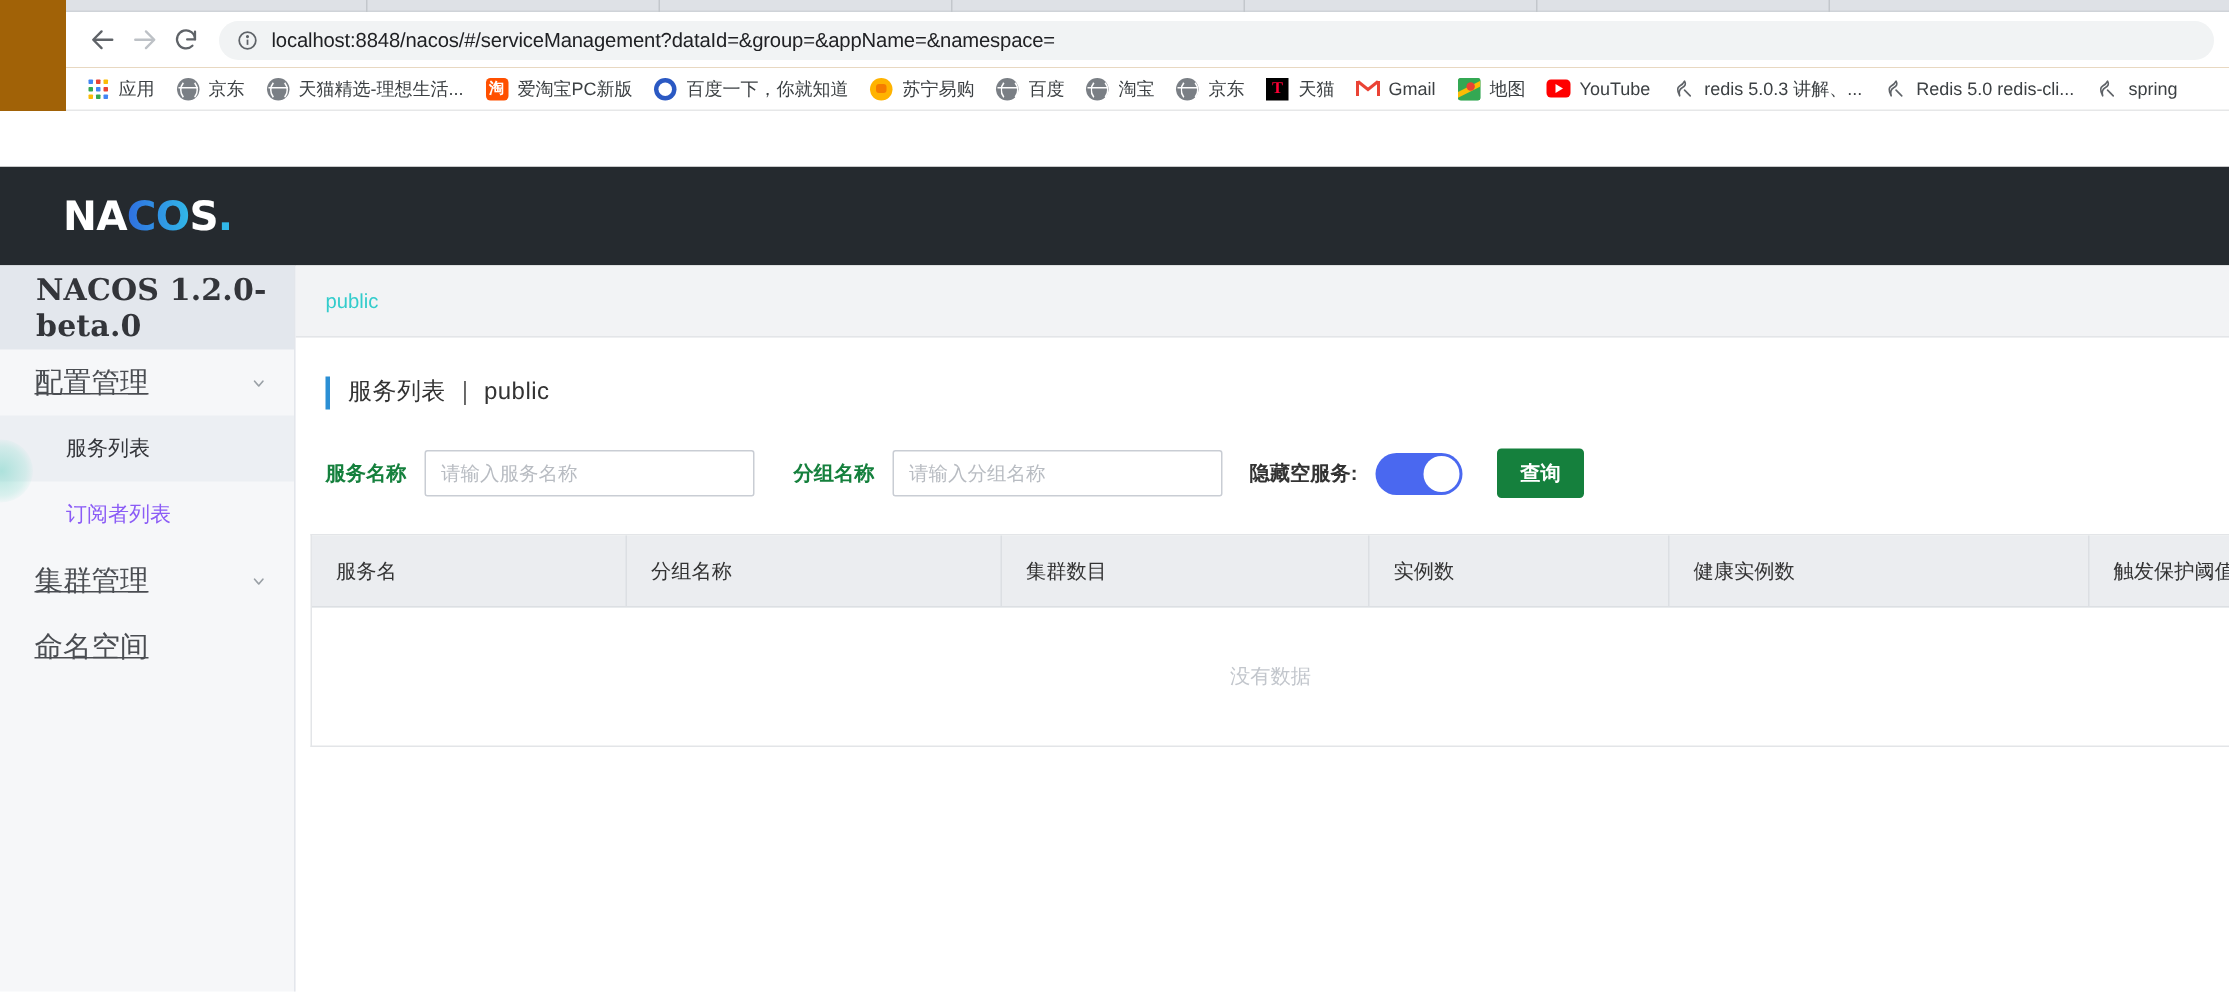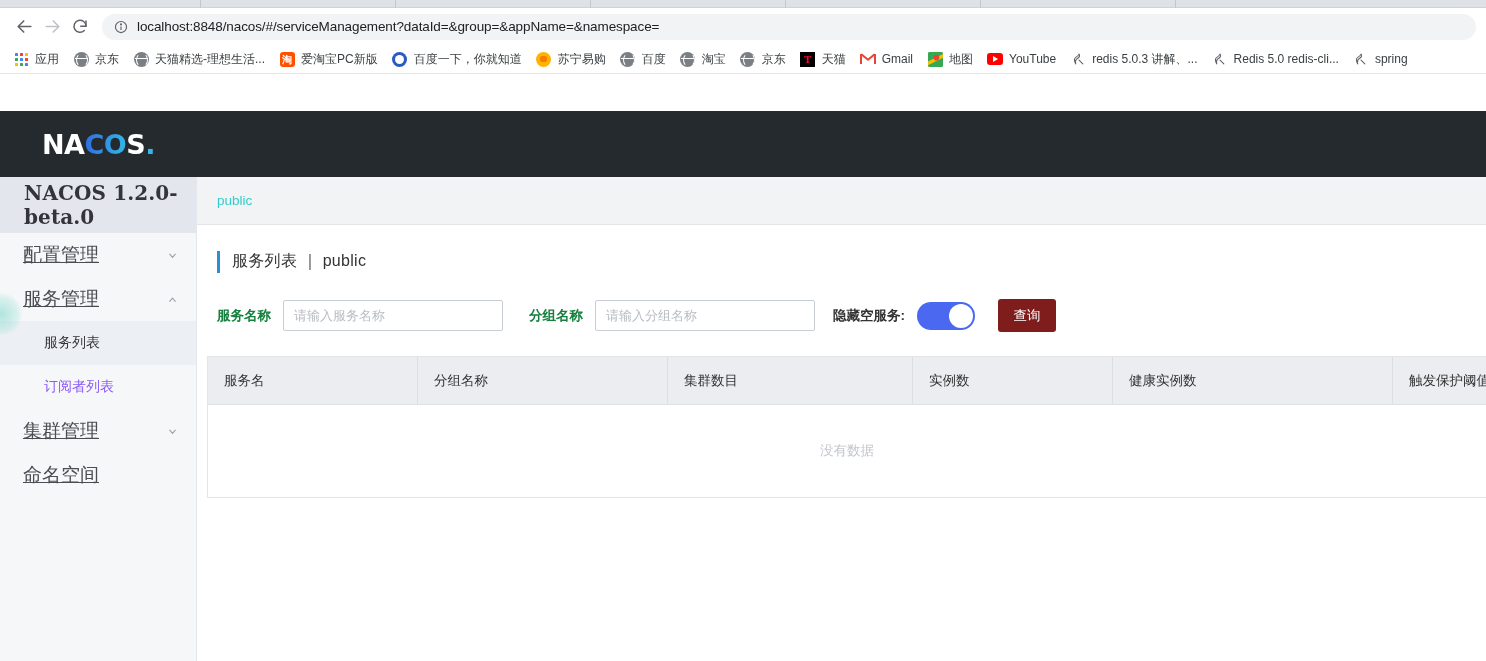--- a/index.html
+++ b/index.html
@@ -4,21 +4,21 @@
 <style>
   * { box-sizing: border-box; margin: 0; padding: 0; }
   html, body {
     width: 1486px; height: 661px;
     font-family: "Liberation Sans", "DejaVu Sans", sans-serif;
     background: #ffffff;
     overflow: hidden;
   }
 
   
-  #browser-chrome { width: 1486px; background: #a16207; }
+  #browser-chrome { width: 1486px; background: #a16207; padding-left: 44px; }
 
   #tab-strip {
     height: 8px;
     background: #dee1e6;
     border-bottom: 1px solid #cfd3d8;
     position: relative;
   }
   .tab-notch {
     position: absolute; top: 0; width: 1px; height: 8px;
     background: #c3c7cc;
@@ -277,28 +277,29 @@
   #hide-empty-toggle .knob {
     position: absolute;
     right: 2px; top: 2px;
     width: 24px; height: 24px;
     border-radius: 50%;
     background: #fff;
   }
   #query-button {
     margin-left: 23px;
     width: 58px; height: 33px;
-    background: #7f1d1d;
+    background: #15803d;
     color: #fff;
     border: none;
     border-radius: 3px;
     font-size: 13.5px;
     font-family: inherit;
     flex: none;
     cursor: pointer;
+    font-weight: bold;
   }
 
   #table-wrap {
     margin: 24px 0 0 10px;
     border: 1px solid #e3e5e8;
     border-right: none;
     background: #fff;
   }
   #table-head {
     display: flex;
@@ -535,28 +536,20 @@
 
       <div class="nav-group-title">
         <span>配置管理</span>
         <span class="chev">
           <svg width="11" height="11" viewBox="0 0 24 24" fill="none" stroke="currentColor" stroke-width="2.4" stroke-linecap="round" stroke-linejoin="round">
               <polyline points="6 9 12 16 18 9"></polyline>
             </svg>
         </span>
       </div>
 
-      <div class="nav-group-title">
-        <span>服务管理</span>
-        <span class="chev">
-          <svg width="11" height="11" viewBox="0 0 24 24" fill="none" stroke="currentColor" stroke-width="2.4" stroke-linecap="round" stroke-linejoin="round">
-              <polyline points="6 16 12 9 18 16"></polyline>
-            </svg>
-        </span>
-      </div>
 
       <div class="nav-sub-item active">
         <span>服务列表</span>
       </div>
 
       <div class="nav-sub-item">
         <span>订阅者列表</span>
       </div>
 
       <div class="nav-group-title">

